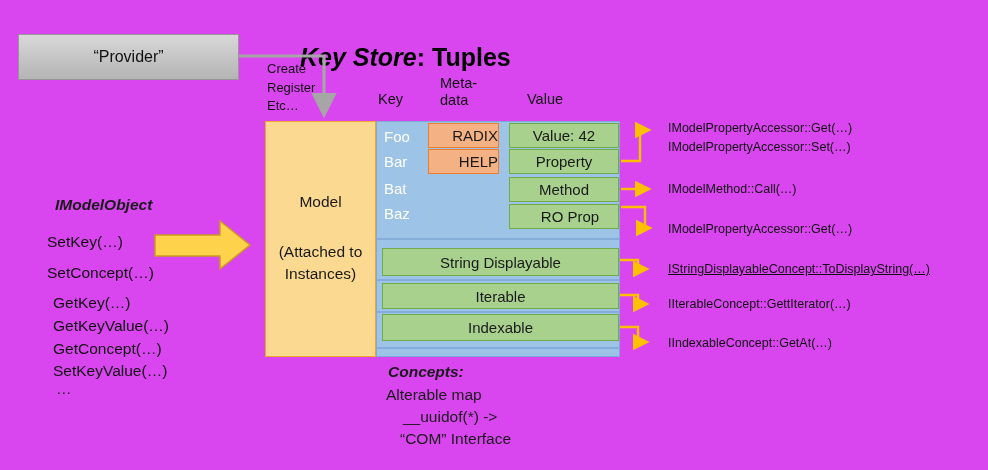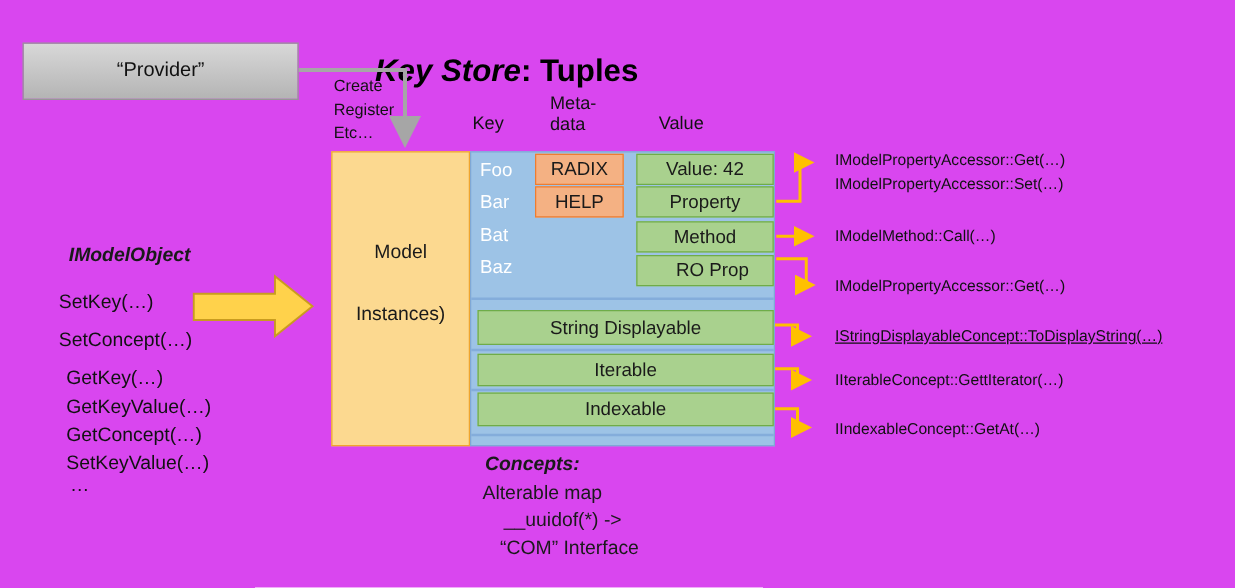--- a/index.html
+++ b/index.html
@@ -29,21 +29,21 @@
   .model-box{left:265px;top:121px;width:111px;height:236px;
     background:#FCD990;border:1.6px solid #F0A52E;box-sizing:border-box;}
   .model-title{left:265px;top:193px;width:111px;text-align:center;font-size:15.5px;}
   .model-sub{left:265px;top:241px;width:111px;text-align:center;font-size:15.5px;line-height:22px;}
   .blue-box{left:376px;top:121px;width:244px;height:236px;
     background:#9DC3E6;border:1.4px solid #7FA8D6;box-sizing:border-box;}
   .blue-divider{left:377px;width:242px;height:2px;background:#84ADDB;}
   .d1{top:238px;} .d2{top:279px;} .d3{top:311px;} .d4{top:347px;}
   .keycell{left:384px;height:25px;line-height:25px;font-size:15px;color:#fff;}
   .k0{top:124px;} .k1{top:149px;} .k2{top:176px;} .k3{top:201px;}
-  .metabox{left:428px;width:71px;height:25px;line-height:24px;text-align:center;
+  .metabox{left:428px;width:71px;height:25px;line-height:24px;text-align:right;
     background:#F4B183;border:1.6px solid #ED7D31;box-sizing:border-box;font-size:15px;}
   .mb0{top:123px;} .mb1{top:149px;}
   .valuebox{left:509px;width:110px;height:25px;line-height:24px;text-align:center;
     background:#A9D18E;border:1.6px solid #6FAC49;box-sizing:border-box;font-size:15px;}
   .vb0{top:123px;} .vb1{top:149px;} .vb2{top:177px;} .vb3{top:204px;padding-left:12px;}
   .conceptbar{left:382px;width:237px;text-align:center;
     background:#A9D18E;border:1.6px solid #6FAC49;box-sizing:border-box;font-size:15px;}
   .cb0{top:248px;height:28px;line-height:27px;}
   .cb1{top:283px;height:26px;line-height:25px;}
   .cb2{top:314px;height:27px;line-height:26px;}
@@ -85,20 +85,21 @@
   <div class="abs colhdr col-key">Key</div>
   <div class="abs colhdr col-meta">
     <div>Meta-</div>
     <div>data</div>
   </div>
   <div class="abs colhdr col-value">Value</div>
 
   <div class="abs model-box"></div>
   <div class="abs model-title">Model</div>
   <div class="abs model-sub">
+    <div>(Attached to</div>
     <div>Instances)</div>
   </div>
 
   <div class="abs blue-box"></div>
   <div class="abs blue-divider d1"></div>
   <div class="abs blue-divider d2"></div>
   <div class="abs blue-divider d3"></div>
   <div class="abs blue-divider d4"></div>
 
   <div class="abs keycell k0">Foo</div>

